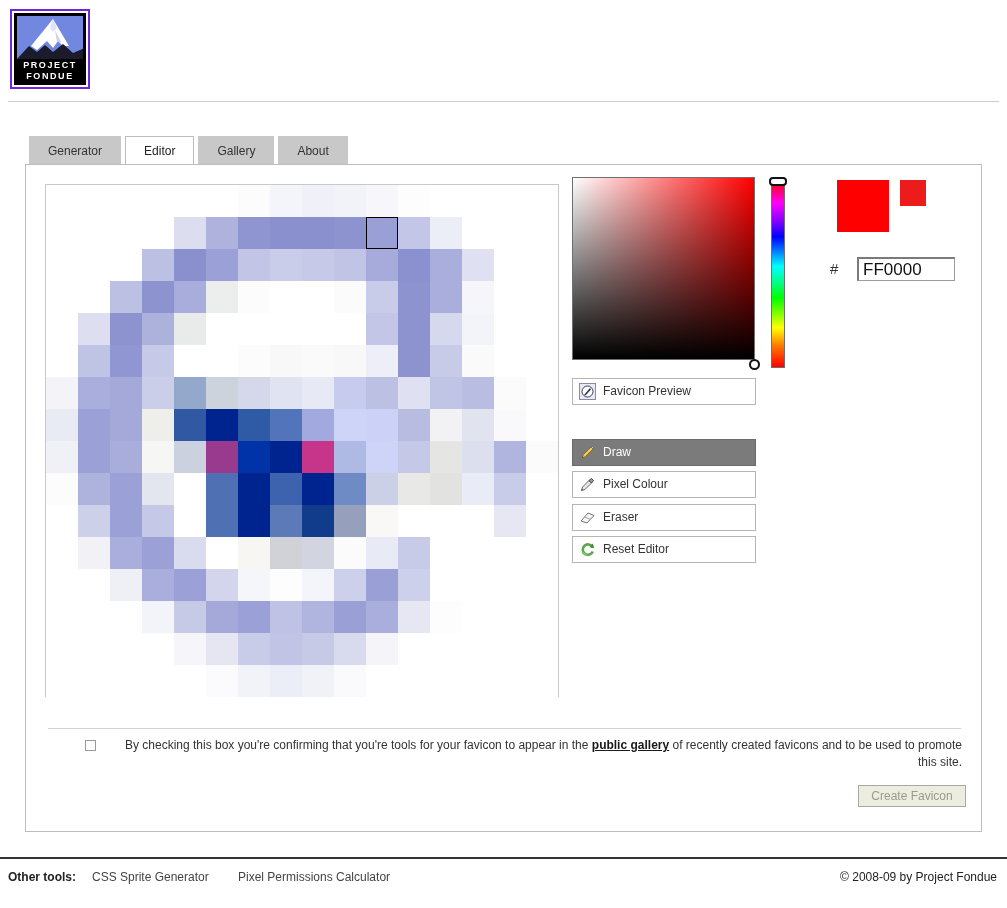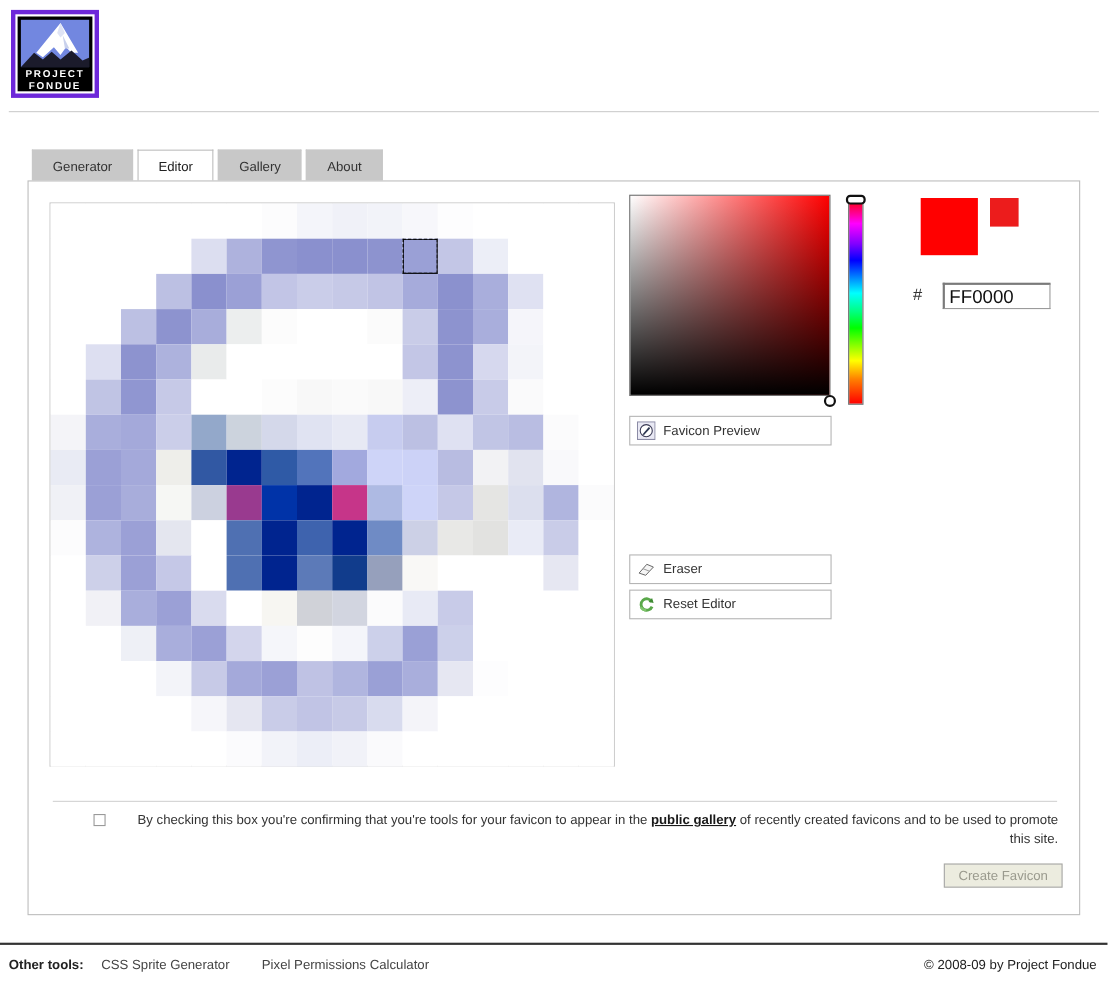--- a/index.html
+++ b/index.html
@@ -11,21 +11,21 @@
     color:#333333;
     overflow:hidden;
     position:relative;
   }
   
   #header{
     position:absolute;left:0;top:0;width:1007px;height:104px;
   }
   #logo{
     position:absolute;left:10px;top:9px;width:80px;height:80px;
-    border:4px solid #6d28d9;
+    border:2px solid #6d28d9;
     box-sizing:border-box;
     background:#ffffff;
     padding:2px;
   }
   #logo-inner{
     position:relative;width:100%;height:100%;
     background:#000;
     overflow:hidden;
   }
   #logo-sky{
@@ -565,21 +565,41 @@
     <span class="ico">
       <svg width="17" height="17" viewBox="0 0 17 17">
         <rect x="0.5" y="0.5" width="16" height="16" fill="#e9e9f4" stroke="#8b8ba5"></rect>
         <circle cx="8.5" cy="8.5" r="5.5" fill="#ffffff" stroke="#3a3a55"></circle>
         <path d="M5 12 L11 5 L12 6.5 L6.5 12.5 Z" fill="#2b3550"></path>
       </svg>
     </span>
     <span class="lbl">Favicon Preview</span>
   </div>
 
-
+  <div class="tool-btn selected" id="btn-draw">
+    <span class="ico">
+      <svg width="17" height="17" viewBox="0 0 17 17">
+        <path d="M3 14 L4.5 10.5 L12 3 L14 5 L6.5 12.5 Z" fill="#f2c75c" stroke="#8a6a1e" stroke-width="0.9"></path>
+        <path d="M12 3 L14 5 L15 4 L13 2 Z" fill="#c9c9c9" stroke="#777"></path>
+        <path d="M3 14 L4.5 13.5 L3.6 12.6 Z" fill="#444"></path>
+      </svg>
+    </span>
+    <span class="lbl">Draw</span>
+  </div>
+
+  <div class="tool-btn" id="btn-pixel">
+    <span class="ico">
+      <svg width="17" height="17" viewBox="0 0 17 17">
+        <path d="M2.5 14.5 L3.5 11 L10 4.5 L12.5 7 L6 13.5 Z" fill="#e8e8e8" stroke="#555" stroke-width="0.9"></path>
+        <path d="M10 4.5 L12.5 7 L14.5 4.5 L12.5 2.5 Z" fill="#9a9a9a" stroke="#444"></path>
+        <path d="M2.5 14.5 L4 14 L3 13 Z" fill="#222"></path>
+      </svg>
+    </span>
+    <span class="lbl">Pixel Colour</span>
+  </div>
 
   <div class="tool-btn" id="btn-eraser">
     <span class="ico">
       <svg width="17" height="17" viewBox="0 0 17 17">
         <path d="M2 12 L9 4 L15 6.5 L8 14 Z" fill="#f5f5f5" stroke="#666" stroke-width="0.9"></path>
         <path d="M5.5 8 L11.8 10.4" stroke="#999" stroke-width="0.9" fill="none"></path>
       </svg>
     </span>
     <span class="lbl">Eraser</span>
   </div>

